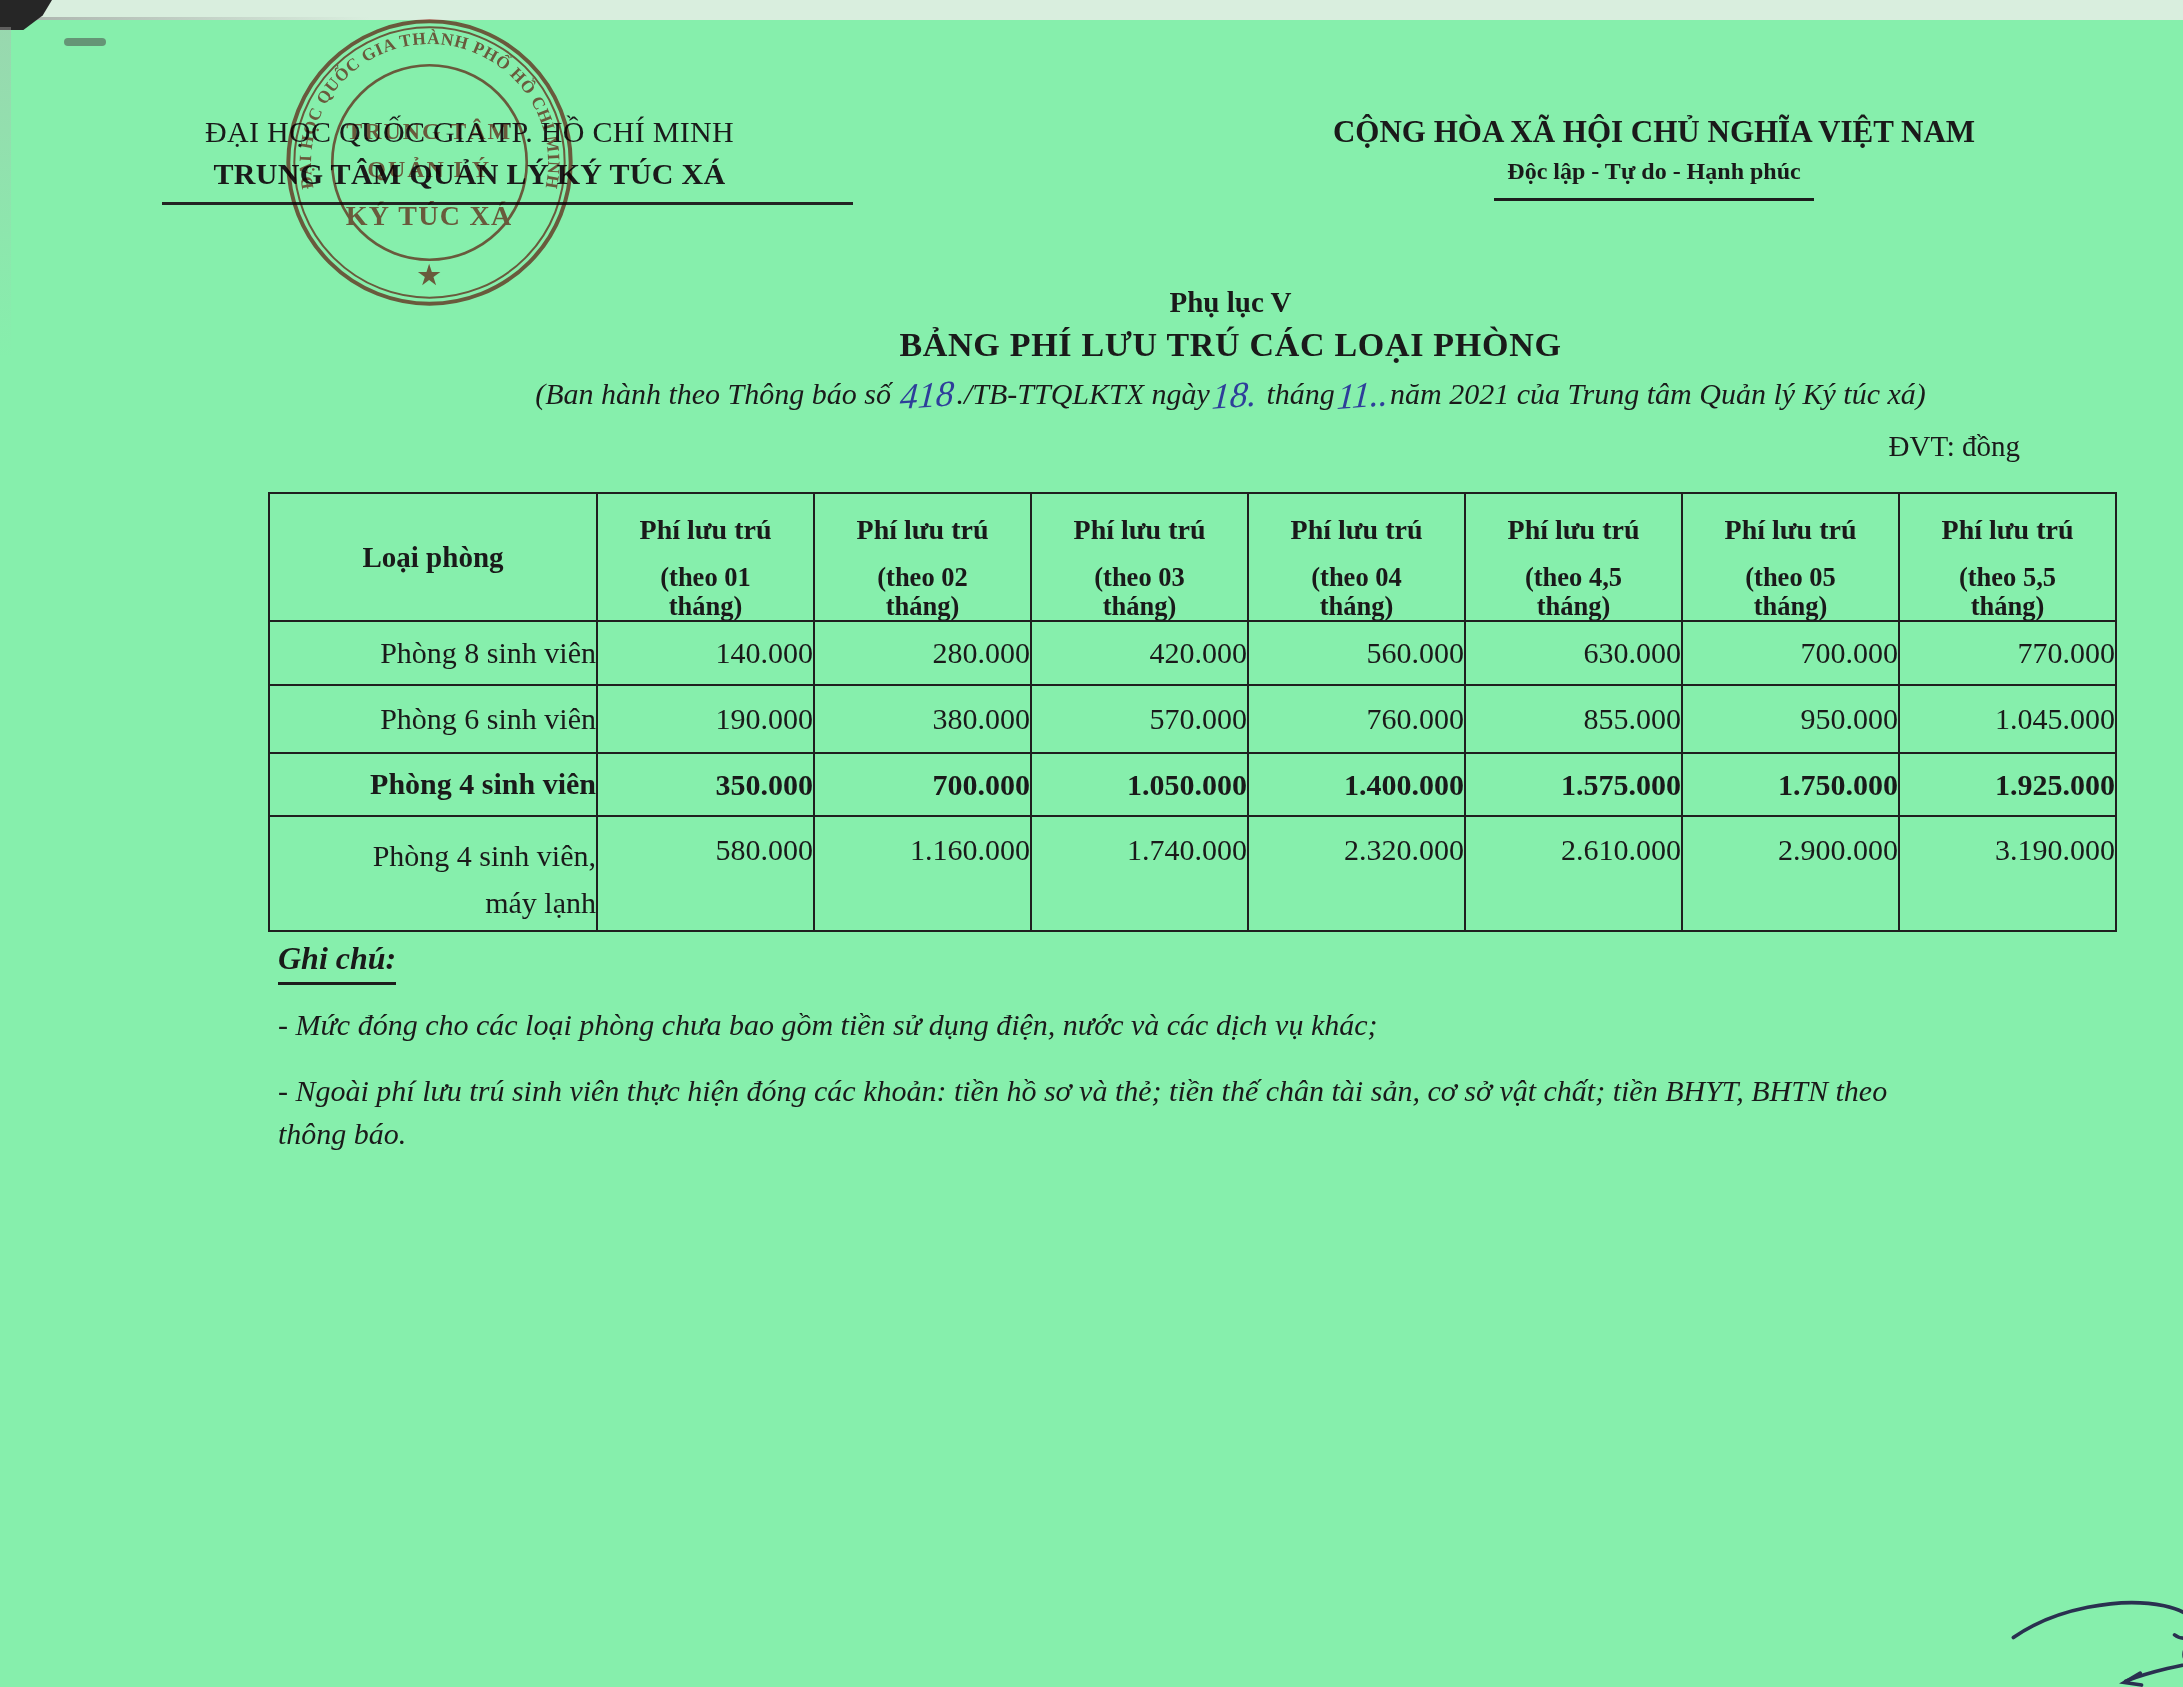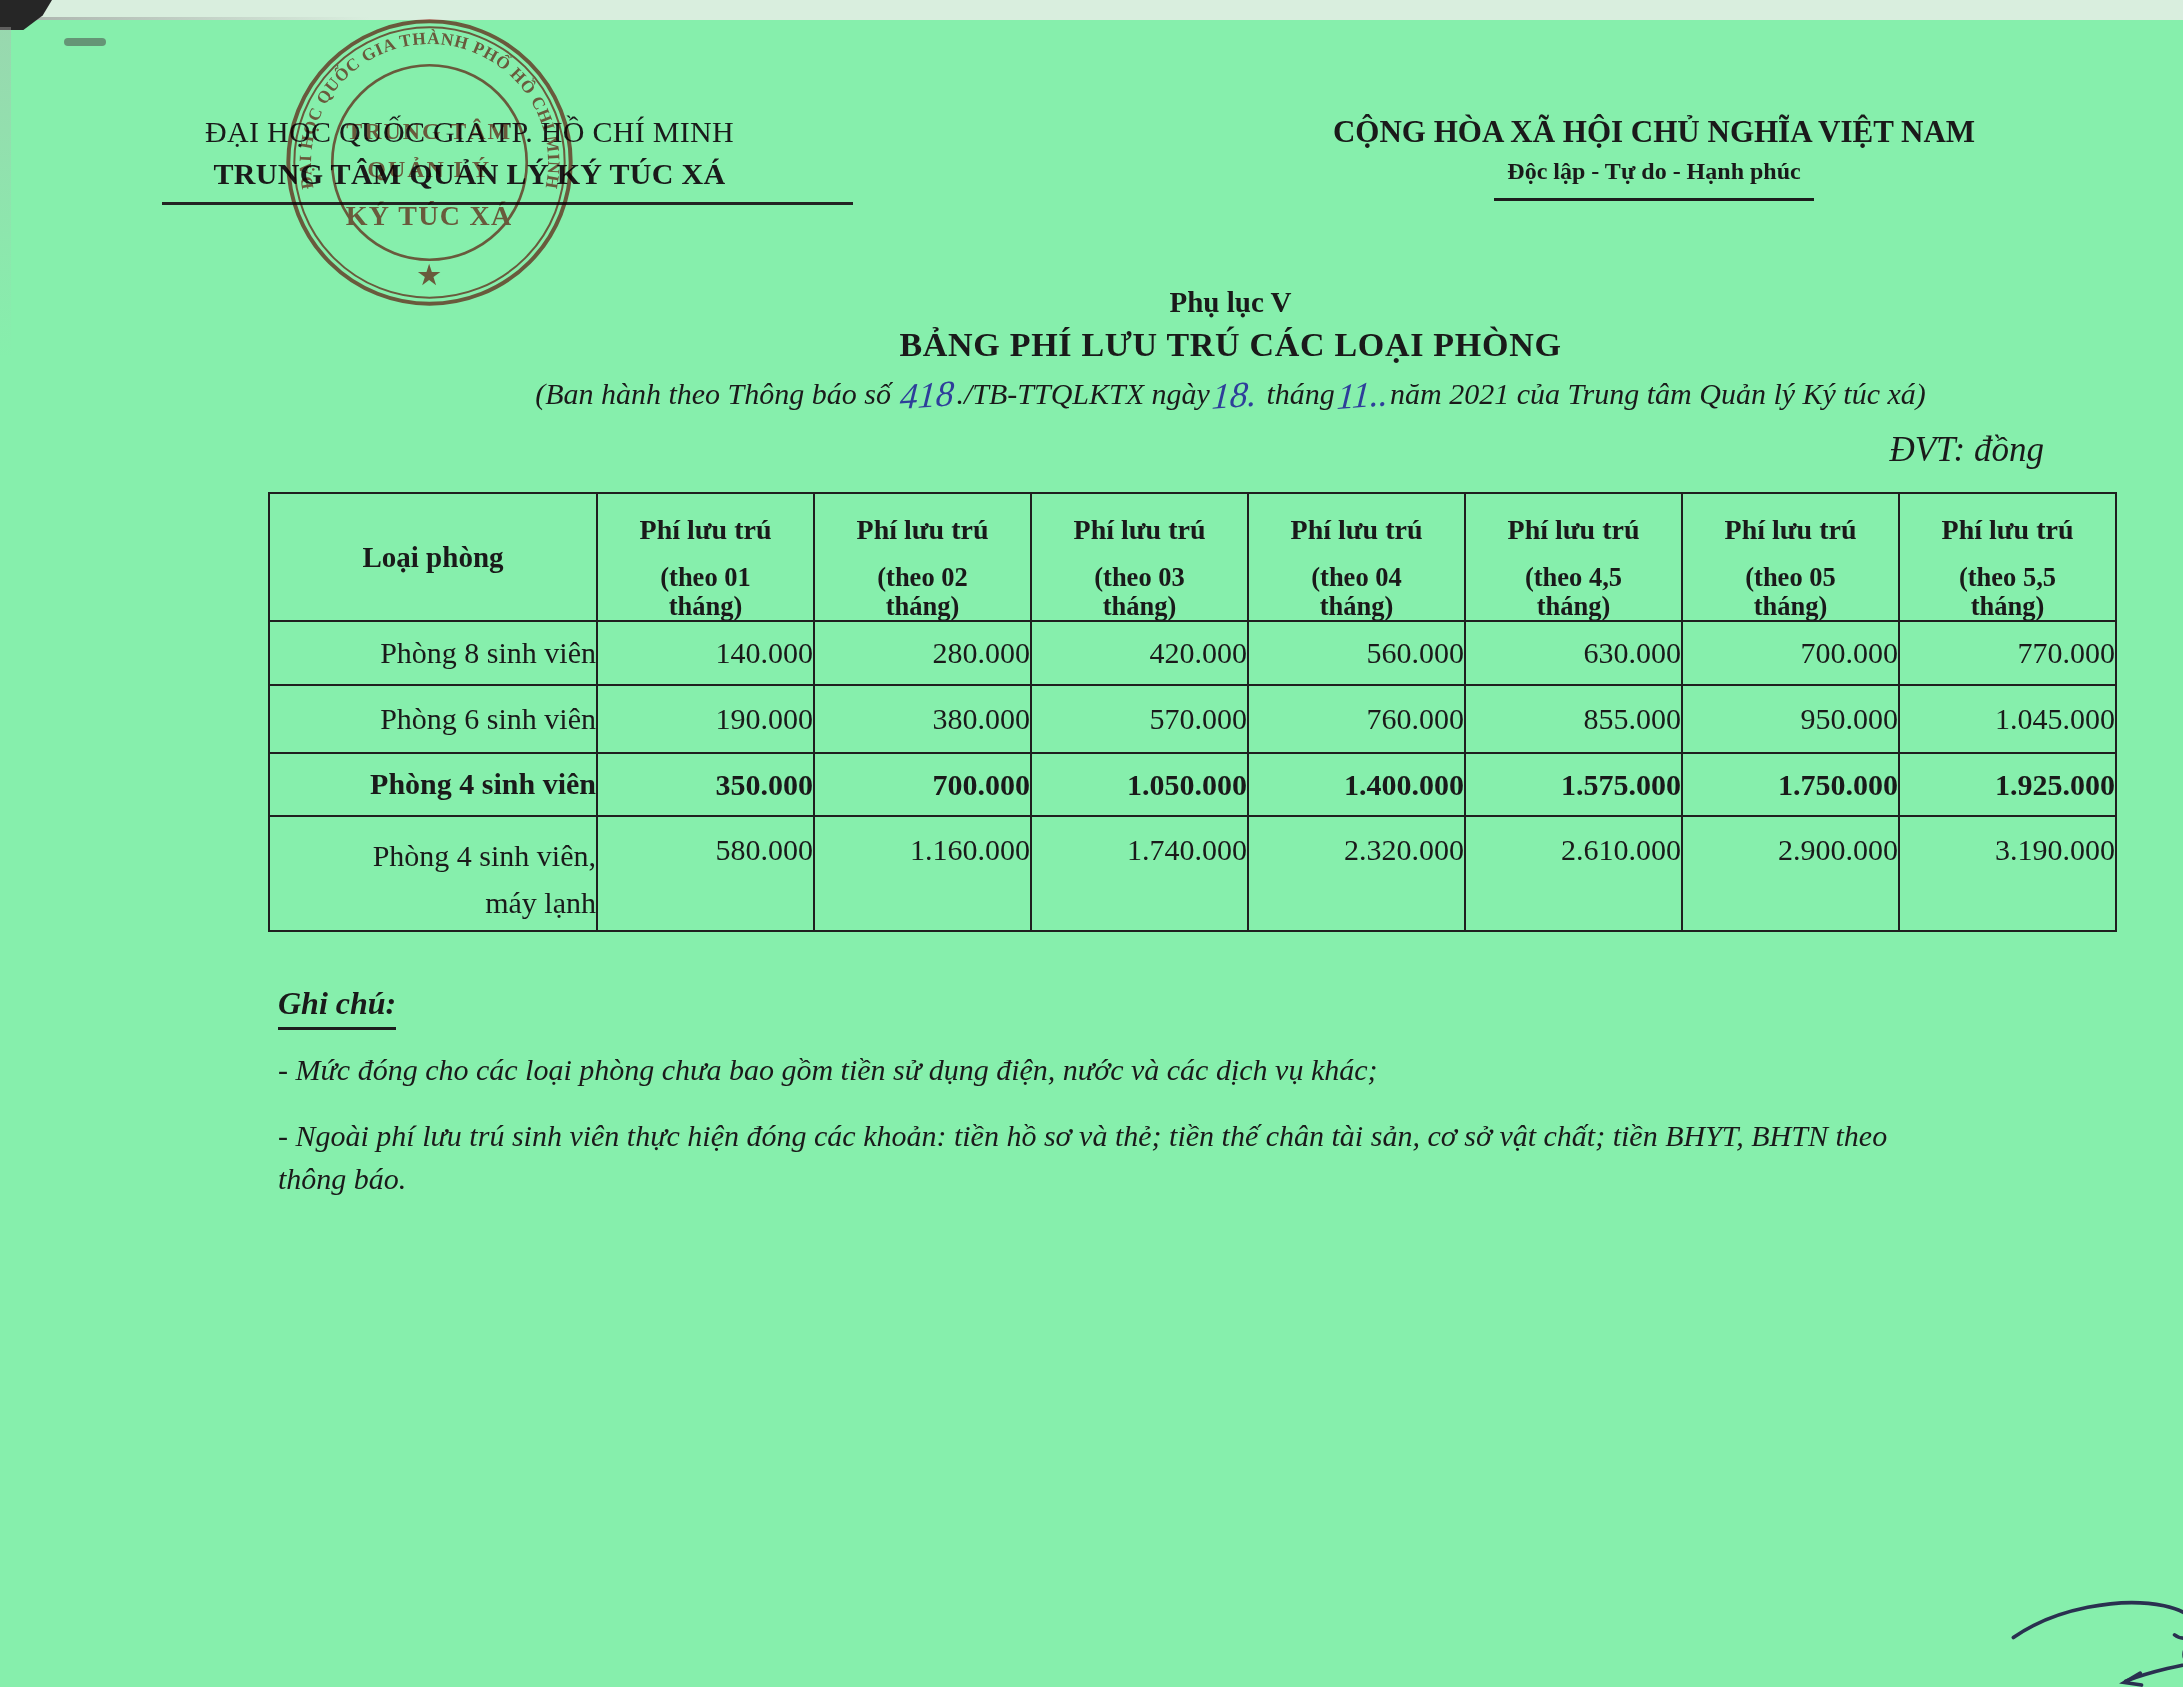--- a/index.html
+++ b/index.html
@@ -35,41 +35,41 @@
   .stamp { left:278px; top:10.6px; width:303px; height:303px; mix-blend-mode:multiply; opacity:.88; }
 
   
   .title-block { left:278px; top:283px; width:1905px; text-align:center; }
   .appendix { font-size:29px; font-weight:bold; line-height:38px; }
   .doc-title { font-size:34px; font-weight:bold; line-height:42px; letter-spacing:0.7px; margin-top:2.6px; }
   .subtitle { font-size:30px; font-style:italic; margin-top:6.6px; line-height:40px; }
   .ink { color:#2e3e9a; font-size:1.2em; display:inline-block;
     transform:rotate(-4deg) skewX(-8deg); margin:0 2px; position:relative; top:3.3px; }
 
-  .dvt { left:284px; top:430px; width:1846px; text-align:right; padding-right:86px;
-    font-style:italic; font-size:35px; }
+  .dvt { left:260px; top:430px; width:1846px; text-align:right; padding-right:86px;
+    font-size:29px; }
 
   
   .fee-table { position:absolute; left:268px; top:492px; width:1847px;
     border-collapse:collapse; table-layout:fixed; }
   .fee-table th, .fee-table td { border:2px solid #1f1f1f; }
   .fee-table { border:2.6px solid #1b1b1b; }
   .fee-table thead tr { height:114px; }
   .fee-table th { vertical-align:top; padding-top:20px; font-weight:bold; }
   th.room-h { vertical-align:middle; padding-top:0; font-size:29px; }
   .fee-title { font-size:28px; }
   .fee-sub { font-size:26.5px; margin-top:17px; line-height:1.08; white-space:pre-line; }
   .fee-table tbody td { font-size:30px; vertical-align:middle; }
   td.room { text-align:right; padding-left:18.5px; white-space:pre-line; line-height:1.55; }
   td.val { text-align:right; }
   tr.r1 { height:64px; } tr.r2 { height:68px; } tr.r3 { height:63px;font-weight:bold; } tr.r4 { height:115px; }
   tr.r4 td { vertical-align:top; padding-top:16px; }
 
   
-  .notes { left:278px; top:985px; width:1872px; }
+  .notes { left:278px; top:940px; width:1872px; }
   .notes-heading { font-size:32px; font-weight:bold; font-style:italic; display:inline-block;
     border-bottom:3.3px solid #1d1d1d; padding-bottom:5.3px; }
   .note { font-size:30px; font-style:italic; line-height:1.42; white-space:pre-line; }
   .note-1 { margin-top:18.5px; }
   .note-2 { margin-top:24px; }
 
   .signature { left:2008px; top:1508px; width:205px; height:185px; }
 </style>
 </head>
 <body>

